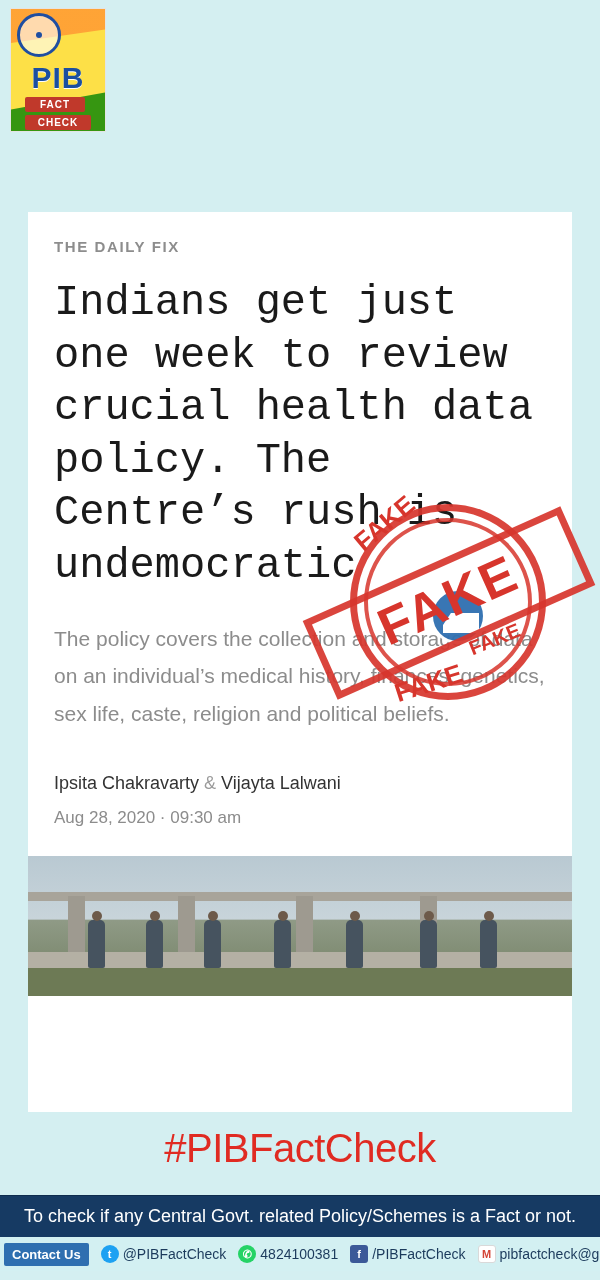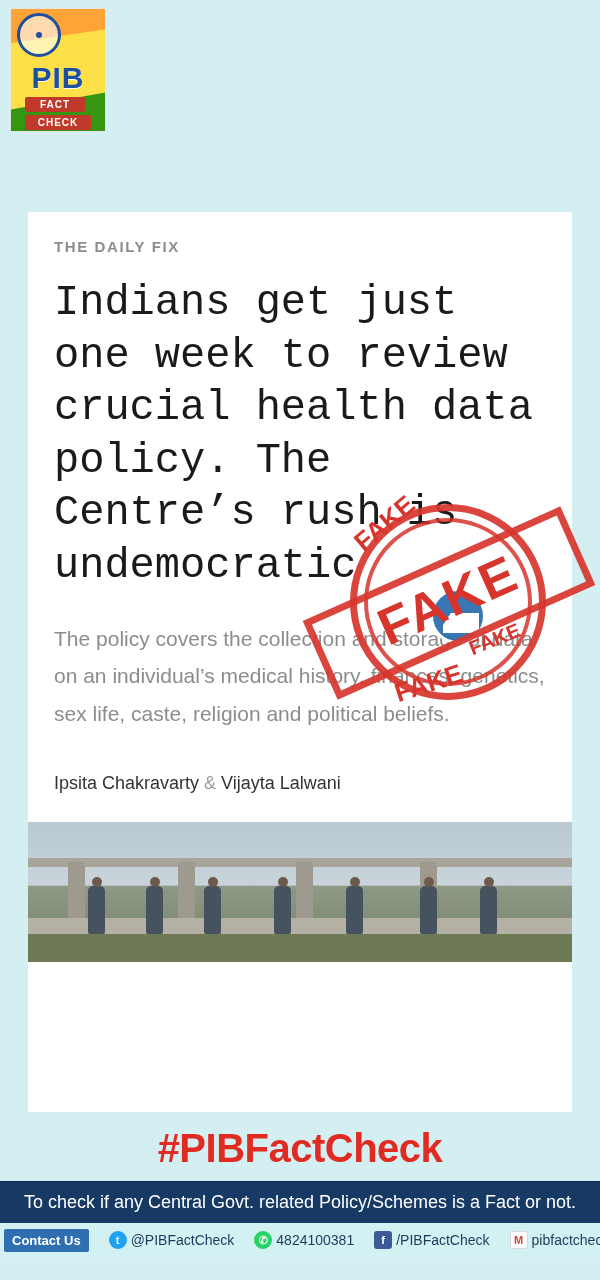--- a/index.html
+++ b/index.html
@@ -245,45 +245,45 @@
   .stamp .seal:after {
     content: ""; position: absolute; left: 10px; top: 22px;
     width: 36px; height: 20px; background: #fff;
     clip-path: polygon(0 60%, 22% 0, 100% 0, 100% 100%, 0 100%);
   }
 
   
   .hashtag {
     text-align: center;
     font-family: "Liberation Sans", sans-serif;
-    font-weight: bold;
+    font-weight: normal;
     font-size: 40px;
     color: #e02b22;
-    padding: 14px 0 10px 0;
+    padding: 14px 0 24px 0;
     letter-spacing: -.5px;
   }
   .tagline {
     background: #163a63;
     color: #ffffff;
     text-align: center;
     font-family: "Liberation Sans", sans-serif;
     font-size: 18px;
     padding: 10px 0;
     border-top: 1px solid #0e2c4e;
   }
   .contactbar {
     background: #d3f0f2;
     display: flex;
     align-items: center;
     height: 34px;
     font-family: "Liberation Sans", sans-serif;
     font-size: 14px;
     color: #1b3a5c;
     padding: 0 4px;
-    gap: 20px;
+    gap: 12px;
   }
   .contact-tab {
     background: #2f6fb0;
     color: #fff;
     font-size: 13px;
     font-weight: bold;
     padding: 4px 8px;
     border-radius: 2px;
     white-space: nowrap;
   }
@@ -316,20 +316,21 @@
   </div>
 
   <div class="card">
     <div class="card-inner">
       <div class="kicker">THE DAILY FIX</div>
       <div class="title">Indians get just one week to review crucial health data policy. The Centre’s rush is undemocratic</div>
       <div class="standfirst">The policy covers the collection and storage of data on an individual’s medical history, finances, genetics, sex life, caste, religion and political beliefs.</div>
       <div class="byline">
         <span>Ipsita Chakravarty</span><span class="amp"> &amp; </span><span>Vijayta Lalwani</span>
       </div>
+      <div class="dateline">Aug 28, 2020 · 09:30 am</div>
     </div>
 
     <div class="photo">
       <div class="beam"></div>
       <div class="pillar" style="left:40px"></div>
       <div class="pillar" style="left:150px"></div>
       <div class="pillar" style="left:268px"></div>
       <div class="pillar" style="left:392px"></div>
       <div class="grass"></div>
       <div class="ledge"></div>

